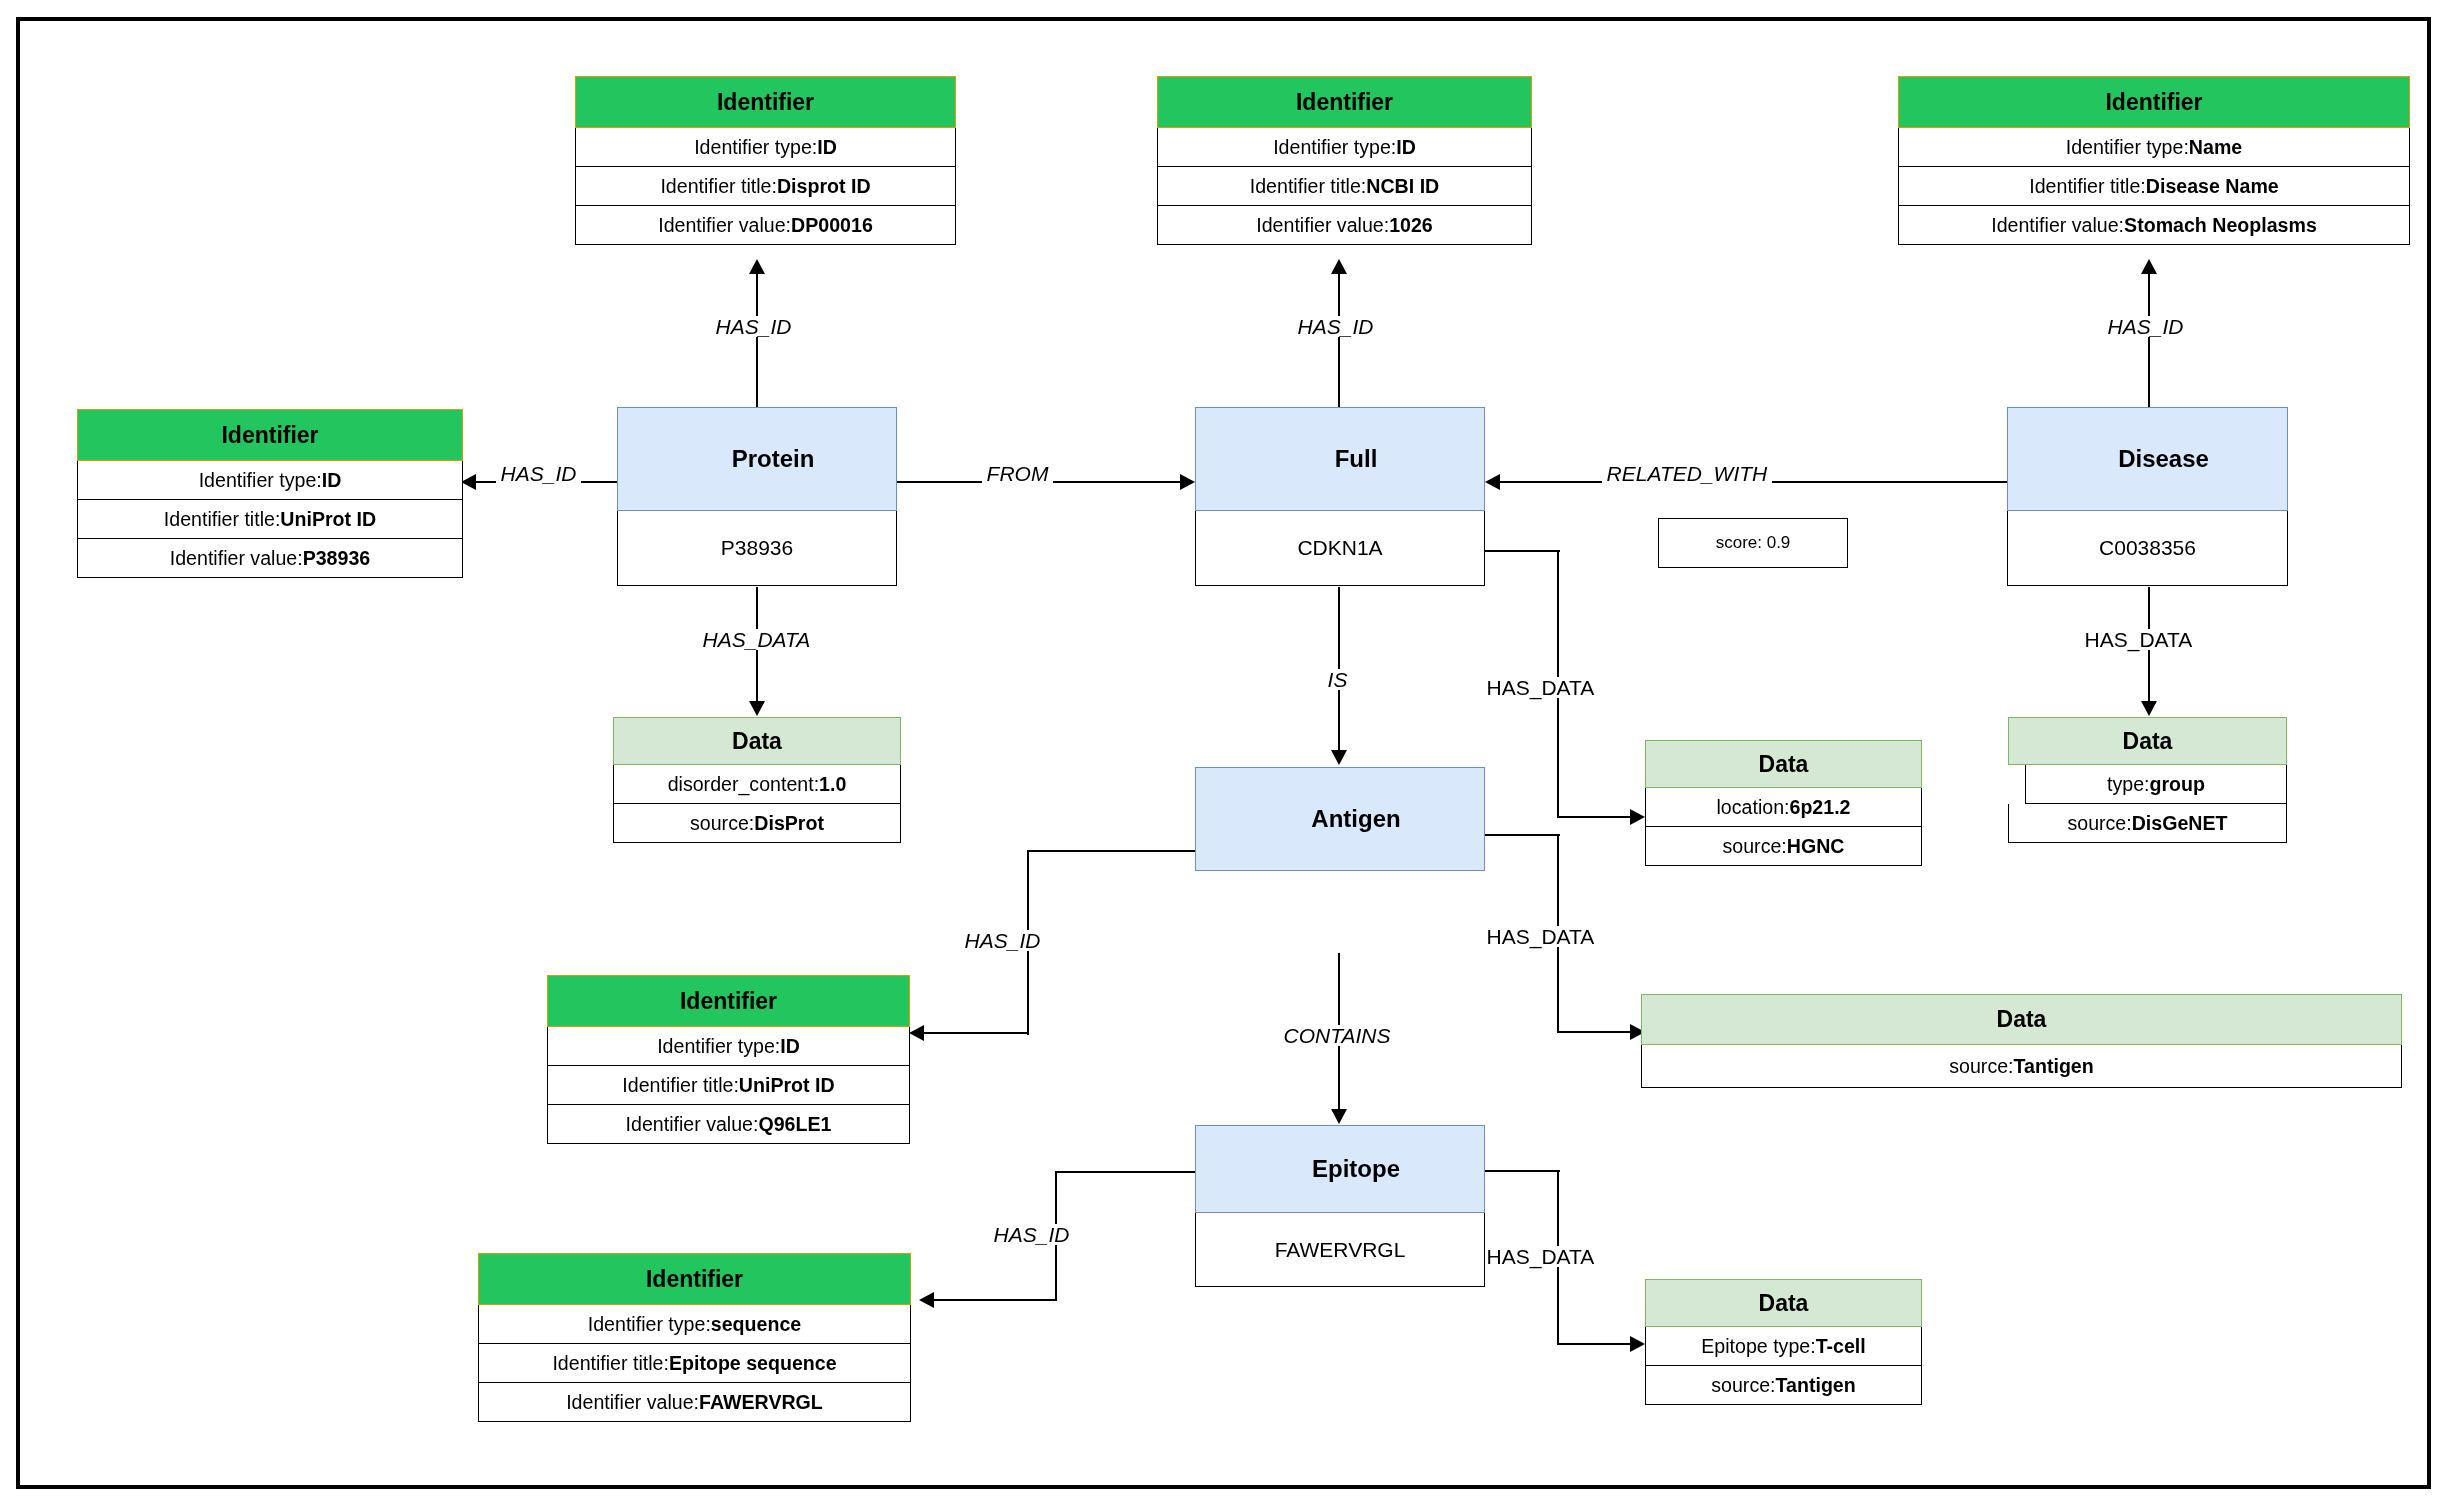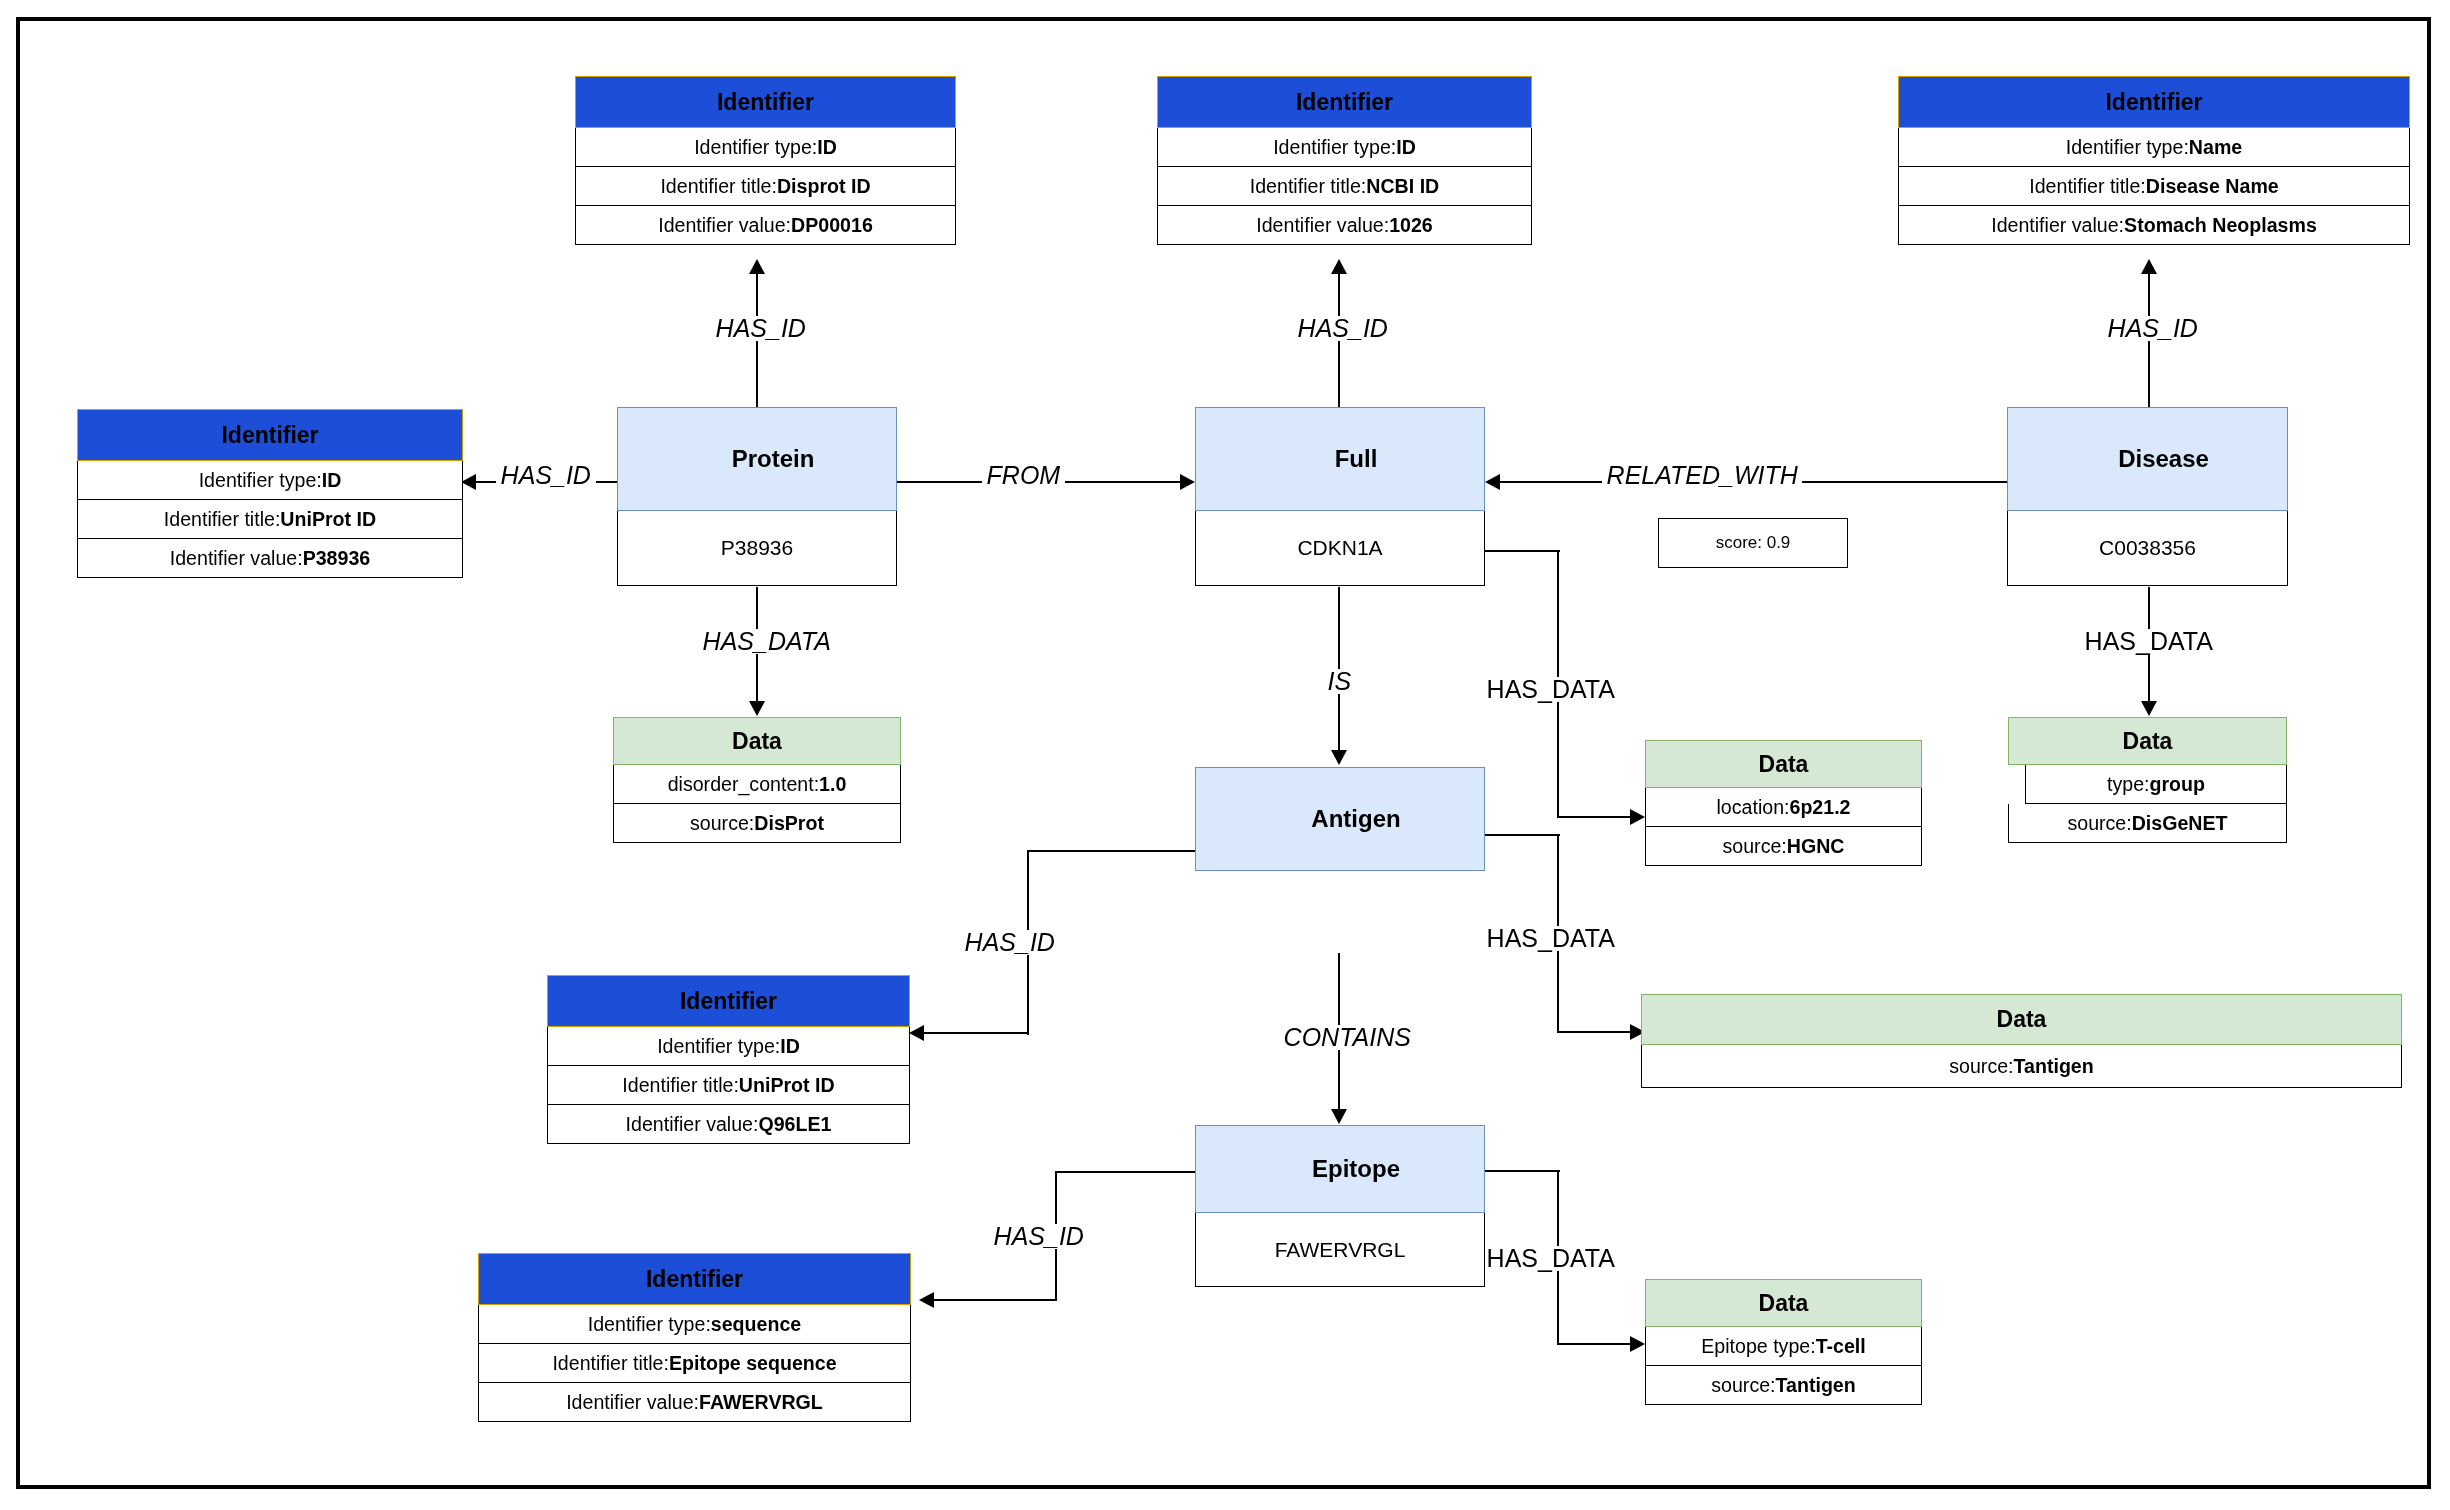--- a/index.html
+++ b/index.html
@@ -8,21 +8,21 @@
   #frame{position:absolute;left:16px;top:17.3px;width:2415px;height:1472px;border:4px solid #000;box-sizing:border-box;}
 
   
   .node{position:absolute;box-sizing:border-box;background:#fff;z-index:5;}
   .node .hdr{box-sizing:border-box;text-align:center;font-weight:bold;display:flex;align-items:center;justify-content:center;}
   .node .row{box-sizing:border-box;background:#fff;border:1.7px solid #000;border-top:none;text-align:center;
              display:flex;align-items:center;justify-content:center;white-space:nowrap;}
   .node .row b{font-weight:bold;}
 
   
-  .ident .hdr{background:#1d4ed8;border:1.7px solid #d6a000;color:#000;}
+  .ident .hdr{background:#22c55e;border:1.7px solid #d6a000;color:#000;}
   
   .data .hdr{background:#d5e8d4;border:1.7px solid #82b366;color:#000;}
   
   .ent .hdr{background:#dae8fc;border:1.7px solid #6c8ebf;color:#000;}
 
   .ident .hdr,.data .hdr{font-size:23px;}
   .ident .row,.data .row{font-size:19.6px;}
   .ent .hdr{font-size:24px;padding-left:32px;}
   .ent .row{font-size:21px;}
 
@@ -33,21 +33,21 @@
   
   .ln{position:absolute;background:#000;z-index:2;}
   .lnh{height:2.3px;}
   .lnv{width:2.3px;}
   .ah{position:absolute;width:0;height:0;z-index:3;}
   .ah-r{border-top:8px solid transparent;border-bottom:8px solid transparent;border-left:15px solid #000;}
   .ah-l{border-top:8px solid transparent;border-bottom:8px solid transparent;border-right:15px solid #000;}
   .ah-d{border-left:8px solid transparent;border-right:8px solid transparent;border-top:15px solid #000;}
   .ah-u{border-left:8px solid transparent;border-right:8px solid transparent;border-bottom:15px solid #000;}
 
-  .elabel{position:absolute;font-size:25px;font-style:italic;color:#000;background:#fff;padding:0 4.6px;
+  .elabel{position:absolute;font-size:21px;font-style:italic;color:#000;background:#fff;padding:0 4.6px;
           white-space:nowrap;z-index:4;line-height:1;}
   .elabel.plain{font-style:normal;}
 </style>
 </head>
 <body>
 
 <div id="stage">
   <div id="frame"></div>
 
   <div class="ln lnv" style="left:756px;top:268px;height:141px;"></div>

